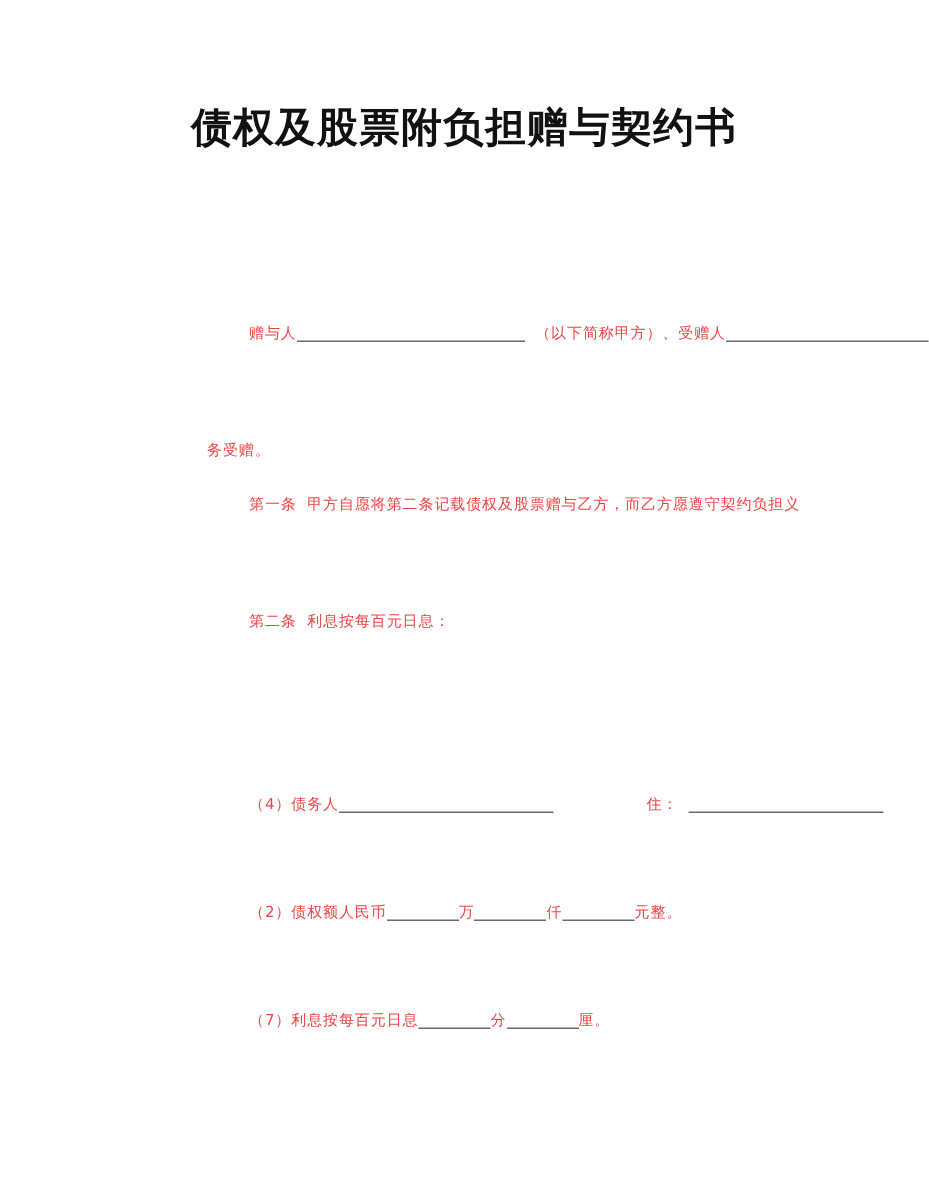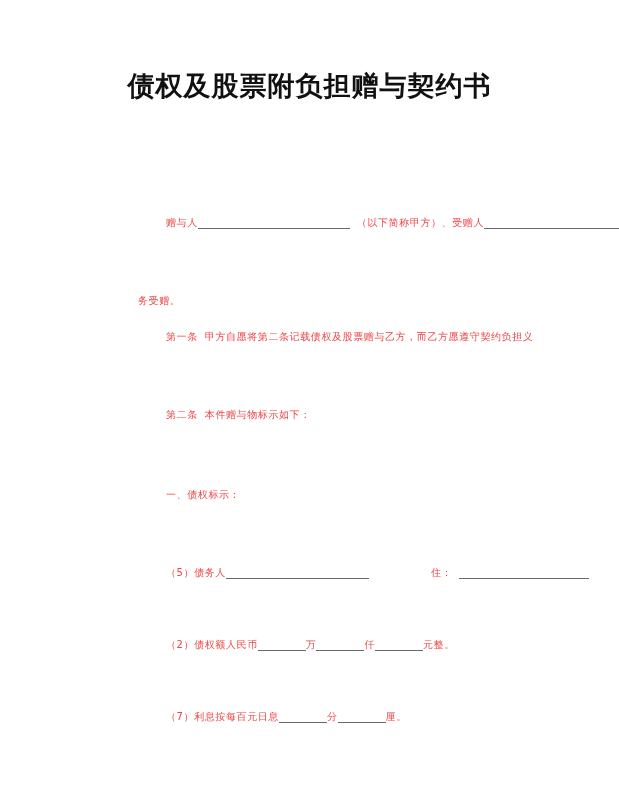--- a/index.html
+++ b/index.html
@@ -100,33 +100,30 @@
     <div class="para">
       <span>务受赠。</span>
     </div>
     <div class="para">
       <span class="indent"></span><span>第一条</span><span class="gap-sm"></span><span>甲方自愿将第二条记载债权及股票赠与乙方，而乙方愿遵守契约负担义</span>
     </div>
 
     <div class="block-gap-2"></div>
 
     <div class="para">
-      <span class="indent"></span><span>第二条</span><span class="gap-sm"></span><span>本件赠与物标示如下：</span>
+      <span class="indent"></span><span>第二条</span><span class="gap-sm"></span><span>利息按每百元日息：</span>
     </div>
 
     <div class="block-gap-3"></div>
 
-    <div class="para">
-      <span class="indent"></span><span>一、债权标示：</span>
-    </div>
 
     <div class="block-gap-4"></div>
 
     <div class="para">
-      <span class="indent"></span><span>（5）债务人</span><span class="blank blank-lg"></span><span class="gap-lg"></span><span>住：</span><span class="gap-sm"></span><span class="blank blank-md"></span>
+      <span class="indent"></span><span>（4）债务人</span><span class="blank blank-lg"></span><span class="gap-lg"></span><span>住：</span><span class="gap-sm"></span><span class="blank blank-md"></span>
     </div>
 
     <div class="block-gap-5"></div>
 
     <div class="para">
       <span class="indent"></span><span>（2）债权额人民币</span><span class="blank blank-sm"></span><span>万</span><span class="blank blank-sm"></span><span>仟</span><span class="blank blank-sm"></span><span>元整。</span>
     </div>
 
     <div class="block-gap-6"></div>
 

